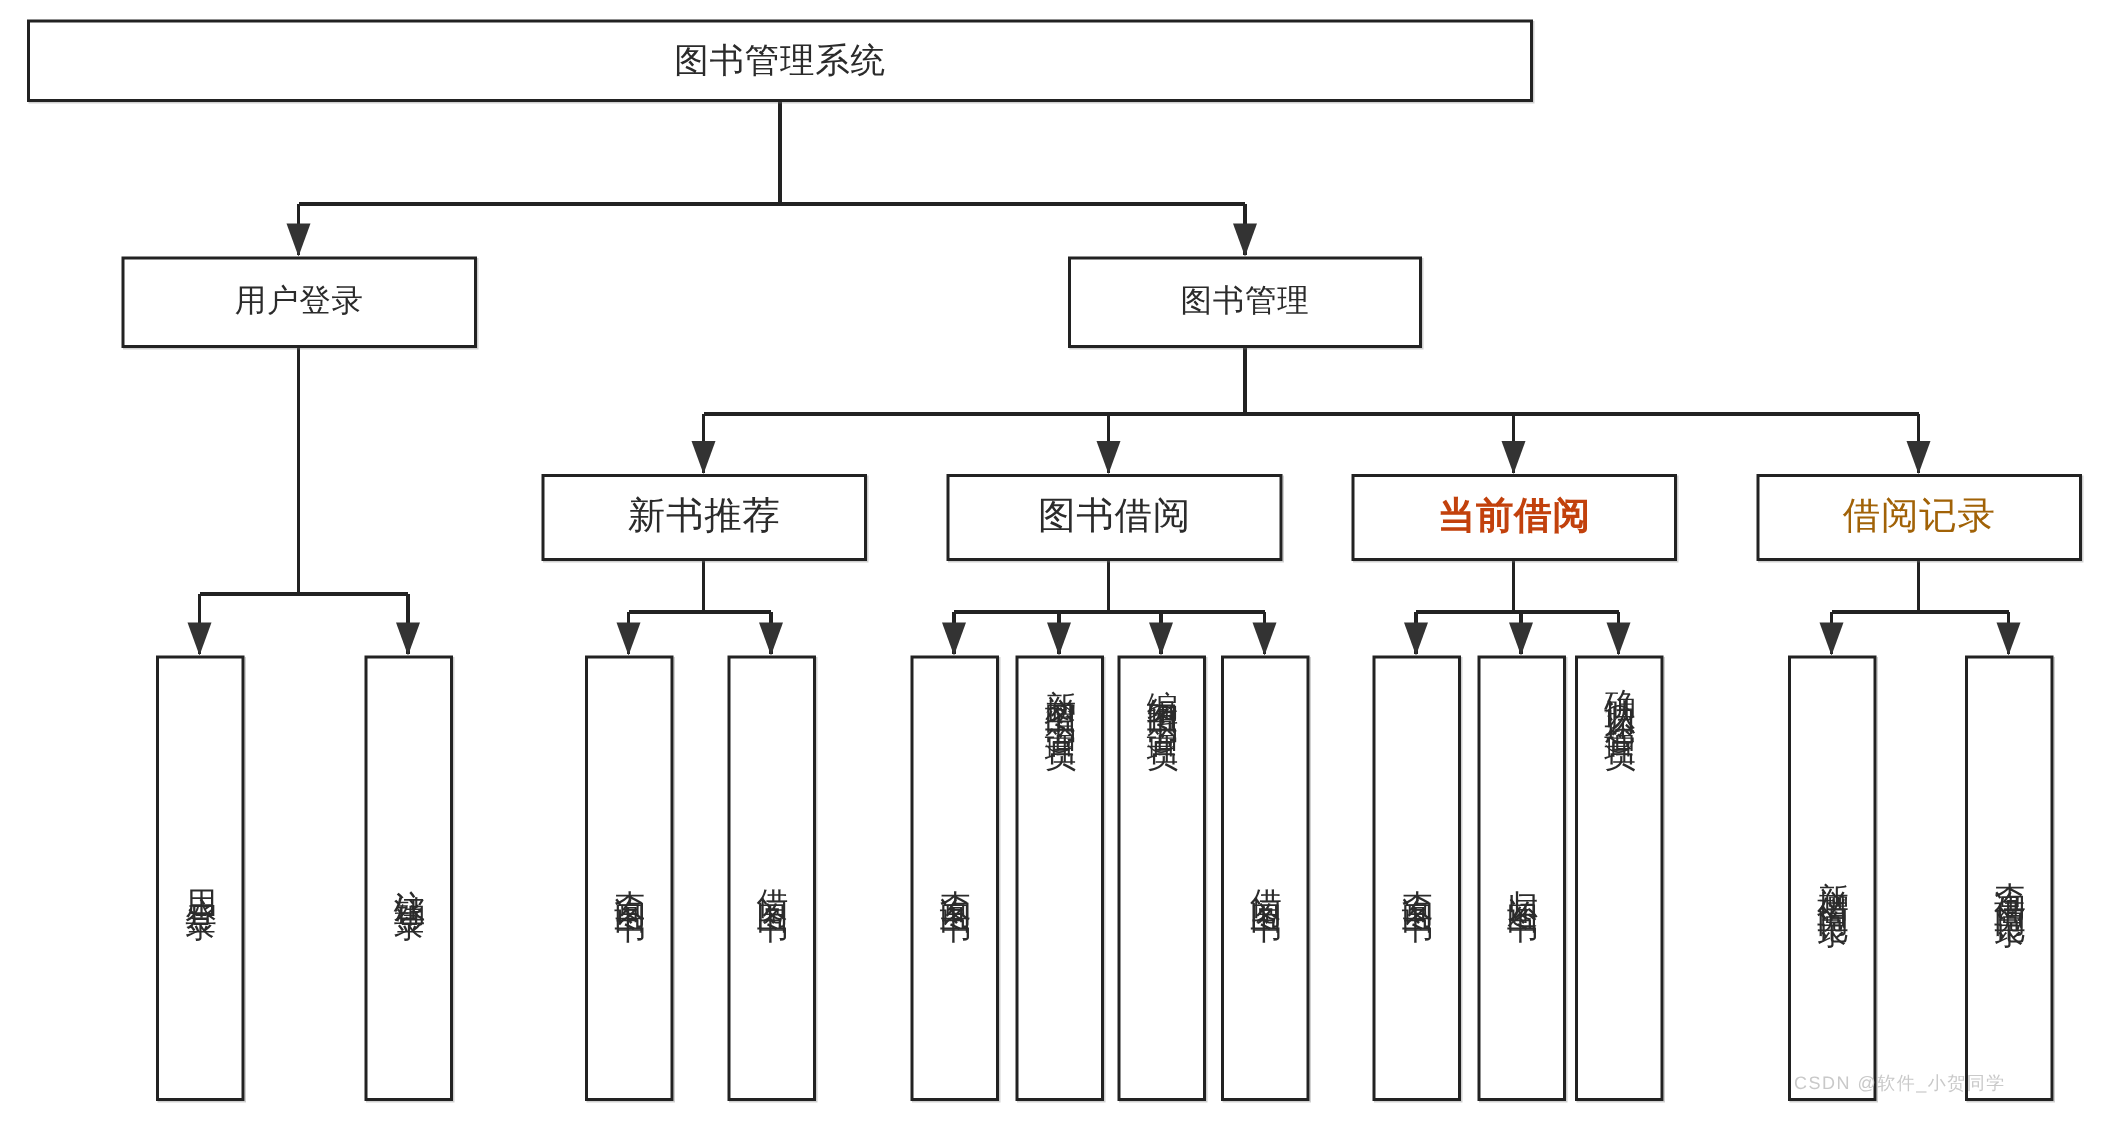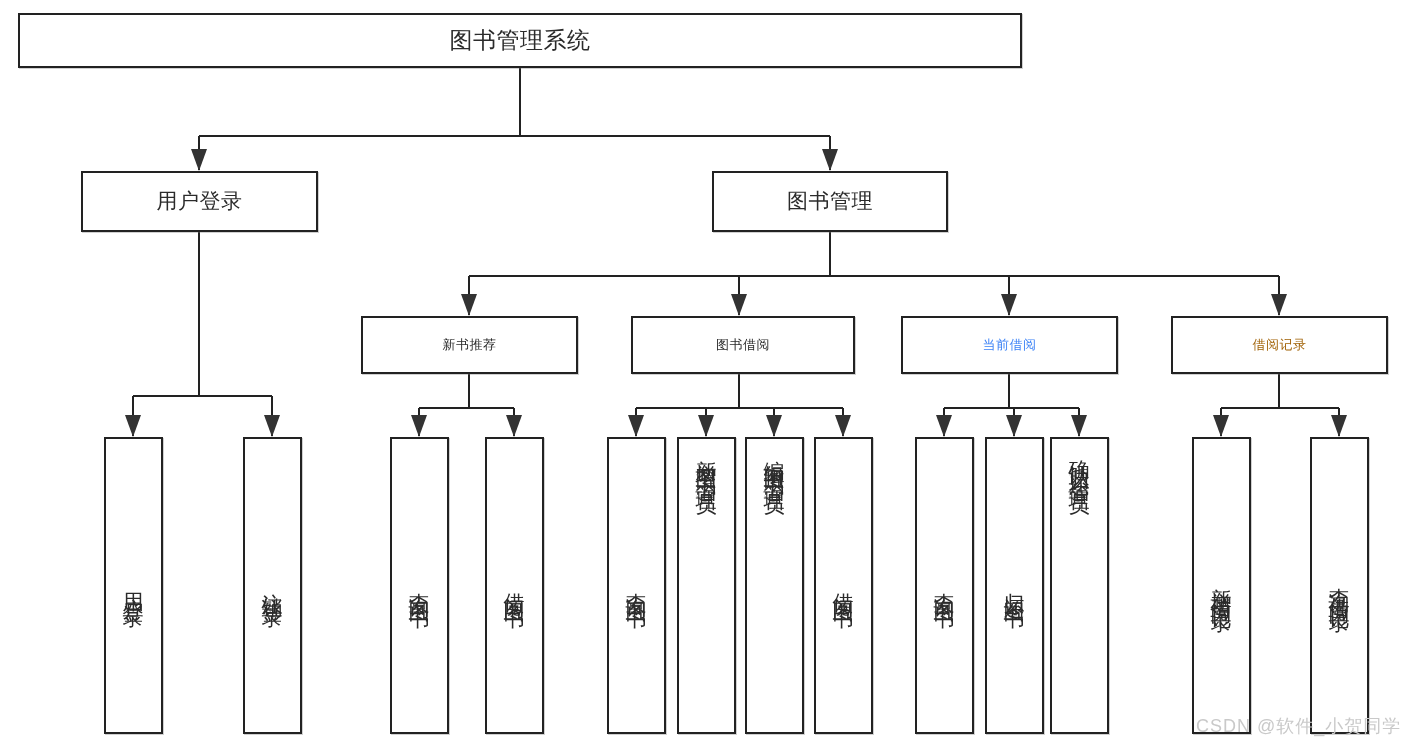--- a/index.html
+++ b/index.html
@@ -25,36 +25,36 @@
   }
   .node-label{
     color:#2b2b2b;
     line-height:1.18;
     letter-spacing:.5px;
     white-space:nowrap;
     text-align:center;
   }
   .node-root .node-label{font-size:23px;}
   .node-l2 .node-label{font-size:21px;}
-  .node-l3 .node-label{font-size:13px;}
+  .node-l3 .node-label{font-size:25px;}
   .node-leaf{align-items:center;justify-content:center;}
   .node-leaf .node-label{
     writing-mode:vertical-rl;
     text-orientation:upright;
     font-size:21px;
     letter-spacing:5px;
     line-height:1;
     white-space:nowrap;
   }
   .node-leaf.align-top{align-items:flex-start;}
   .node-leaf.align-top .node-label{padding-top:4px;}
   .watermark{
     position:absolute;
     color:#c9c9c9;
-    font-size:18px;
+    font-size:12px;
     letter-spacing:1px;
     white-space:nowrap;
     user-select:none;
   }
 </style>
 </head>
 <body>
 
 <div id="diagram-root">
 
@@ -137,21 +137,21 @@
       <div class="node-box node-l2" style="left: 712px; top: 171px; width: 236px; height: 61px; border-color: rgb(34, 34, 34);">
         <span class="node-label" style="color: rgb(43, 43, 43); text-align: right;">图书管理</span>
       </div>
       <div class="node-box node-l3" style="left: 361px; top: 316px; width: 217px; height: 58px; border-color: rgb(34, 34, 34);">
         <span class="node-label" style="color: rgb(43, 43, 43);">新书推荐</span>
       </div>
       <div class="node-box node-l3" style="left: 631px; top: 316px; width: 224px; height: 58px; border-color: rgb(34, 34, 34);">
         <span class="node-label" style="color: rgb(43, 43, 43);">图书借阅</span>
       </div>
       <div class="node-box node-l3" style="left: 901px; top: 316px; width: 217px; height: 58px; border-color: rgb(34, 34, 34);">
-        <span class="node-label" style="color: #3b82f6;">当前借阅</span>
+        <span class="node-label" style="color: #c2410c; font-weight: bold;">当前借阅</span>
       </div>
       <div class="node-box node-l3" style="left: 1171px; top: 316px; width: 217px; height: 58px; border-color: rgb(34, 34, 34);">
         <span class="node-label" style="color: #a16207;">借阅记录</span>
       </div>
       <div class="node-box node-leaf" style="left: 104px; top: 437px; width: 59px; height: 297px; border-color: rgb(34, 34, 34);">
         <span class="node-label" style="color: rgb(43, 43, 43);">用户登录</span>
       </div>
       <div class="node-box node-leaf" style="left: 243px; top: 437px; width: 59px; height: 297px; border-color: rgb(34, 34, 34);">
         <span class="node-label" style="color: rgb(43, 43, 43);">注销登录</span>
       </div>

